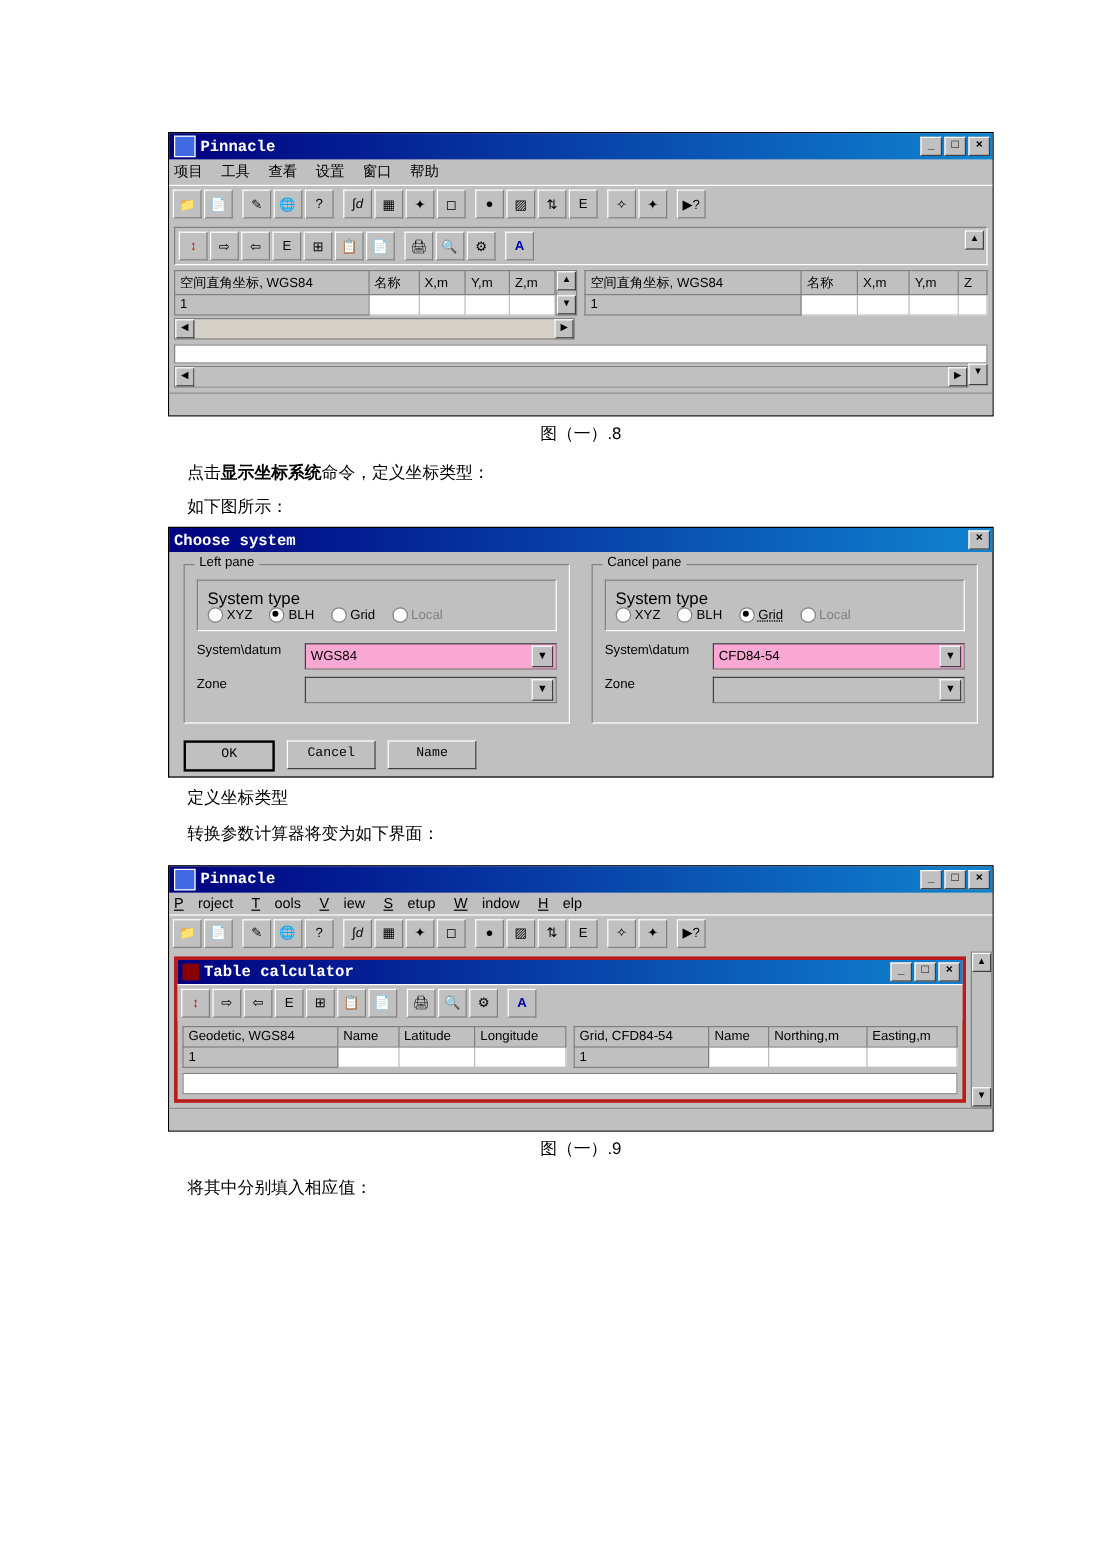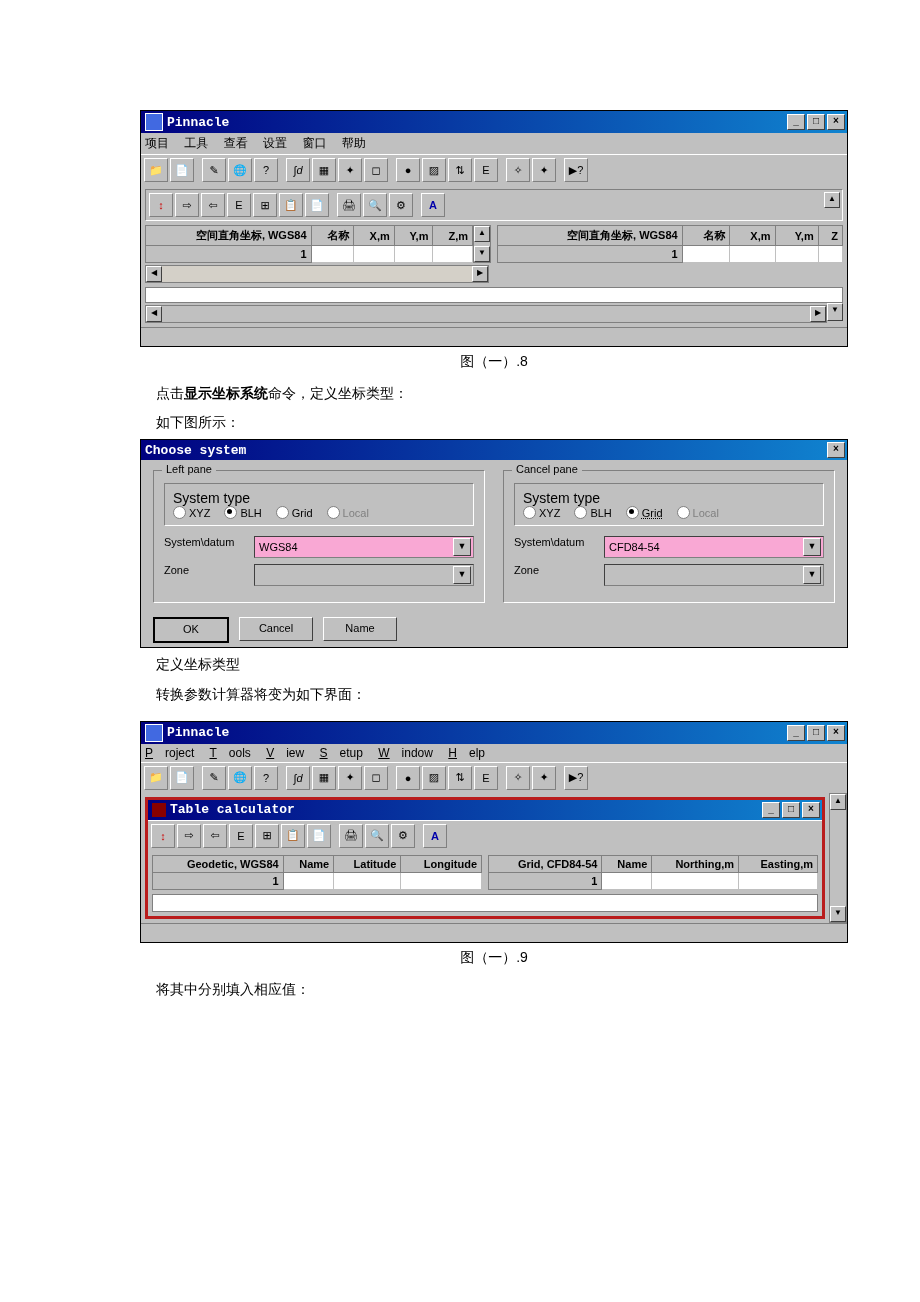--- a/index.html
+++ b/index.html
@@ -1,31 +1,31 @@
 <!DOCTYPE html>
 <html><head>
 <meta charset="utf-8">
 <style>
 body{margin:0;background:#fff;font-family:"Microsoft YaHei",SimSun,Arial,sans-serif;font-size:14px;color:#000}
-.page{width:920px;margin:0 auto;padding:110px 72px 40px 140px;box-sizing:border-box}
+.page{width:920px;margin:0 auto;padding:110px 92px 40px 140px;box-sizing:border-box}
 .win{border:1px solid #000;background:#c0c0c0;margin:0 0 6px 0}
 .titlebar{background:linear-gradient(to right,#000080,#1084d0);color:#fff;font-family:"Courier New",monospace;font-weight:bold;font-size:13px;padding:2px 2px 2px 4px;display:flex;align-items:center}
 .titlebar .spacer{flex:1}
 .sysicon{width:16px;height:16px;background:#4169e1;display:inline-block;margin-right:4px;border:1px solid #fff}
 .winbtn{width:16px;height:14px;background:#c0c0c0;border:1px solid #fff;border-right-color:#404040;border-bottom-color:#404040;margin-left:2px;font-size:10px;line-height:12px;text-align:center;font-family:Arial;color:#000;font-weight:bold}
 .menubar{background:#c0c0c0;padding:2px 4px;font-size:12px}
 .menubar span{margin-right:12px}
 .menubar .u{text-decoration:underline}
 .toolbar{background:#c0c0c0;padding:2px;display:flex;flex-wrap:wrap;border-top:1px solid #fff}
 .tbtn{width:22px;height:22px;background:#c0c0c0;border:1px solid #fff;border-right-color:#808080;border-bottom-color:#808080;margin:1px;display:flex;align-items:center;justify-content:center;font-size:11px}
 .tbtn.sep{width:4px;border:none;background:transparent}
 .workarea{background:#c0c0c0;padding:4px;position:relative}
 .panes{display:flex;gap:6px}
 .tbl{border-collapse:collapse;width:100%;font-size:11px;font-family:Arial,sans-serif}
-.tbl th,.tbl td{border:1px solid #808080;background:#c0c0c0;padding:2px 4px;text-align:right;font-weight:bold}
+.tbl th,.tbl td{border:1px solid #808080;background:#c0c0c0;padding:2px 4px;text-align:left;font-weight:normal}
 .tbl td.cell{background:#fff;border:1px solid #c0c0c0}
 .vscroll{width:16px;background:#c0c0c0;border:1px solid #808080;display:flex;flex-direction:column}
 .sbtn{width:14px;height:14px;background:#c0c0c0;border:1px solid #fff;border-right-color:#404040;border-bottom-color:#404040;font-size:8px;text-align:center;line-height:12px}
 .hscroll{height:16px;background:#d4d0c8;border:1px solid #808080;margin-top:2px;display:flex}
 .status{height:18px;background:#c0c0c0;border-top:1px solid #808080}
 .caption{text-align:center;font-size:14px;margin:6px 0 10px 0}
 .bodytext{font-size:14px;line-height:1.8;margin:4px 16px}
 .bold{font-weight:bold}
 .dlg{border:1px solid #000;background:#c0c0c0;margin:4px 0}
 .dlgbody{padding:10px 12px 14px 12px;display:flex;gap:18px;flex-wrap:wrap}
@@ -36,21 +36,21 @@
 .radio{display:flex;align-items:center;gap:3px}
 .rdot{width:11px;height:11px;border-radius:50%;background:#fff;border:1px solid #808080;position:relative}
 .rdot.sel::after{content:"";position:absolute;width:5px;height:5px;background:#000;border-radius:50%;top:2px;left:2px}
 .radio.dis{color:#808080}
 .frow{display:flex;margin:6px 0;font-size:11px;font-family:Arial}
 .frow label{width:90px}
 .combo{flex:1;height:20px;background:#f9a8d4;border:1px solid #808080;border-top-color:#404040;border-left-color:#404040;display:flex;align-items:center;padding:0 2px 0 4px;font-size:11px}
 .combo.dis{background:#c0c0c0}
 .combo .arr{margin-left:auto;width:16px;height:16px;background:#c0c0c0;border:1px solid #fff;border-right-color:#404040;border-bottom-color:#404040;text-align:center;font-size:9px;line-height:14px}
 .dlgbtns{display:flex;gap:10px;padding:0 0 4px 12px}
-.btn{width:72px;height:22px;background:#c0c0c0;border:1px solid #fff;border-right-color:#404040;border-bottom-color:#404040;font-size:11px;font-family:Liberation Sans, sans-serif;text-align:center;line-height:20px}
+.btn{width:72px;height:22px;background:#c0c0c0;border:1px solid #fff;border-right-color:#404040;border-bottom-color:#404040;font-size:11px;font-family:Liberation Mono, monospace;text-align:center;line-height:20px}
 .btn.def{border:2px solid #000}
 .mdichild{border:3px solid #b91c1c;margin:4px}
 .dotted{text-decoration:underline dotted}
 </style>
 </head>
 <body>
 
 <div class="page">
 
 <div class="win">

